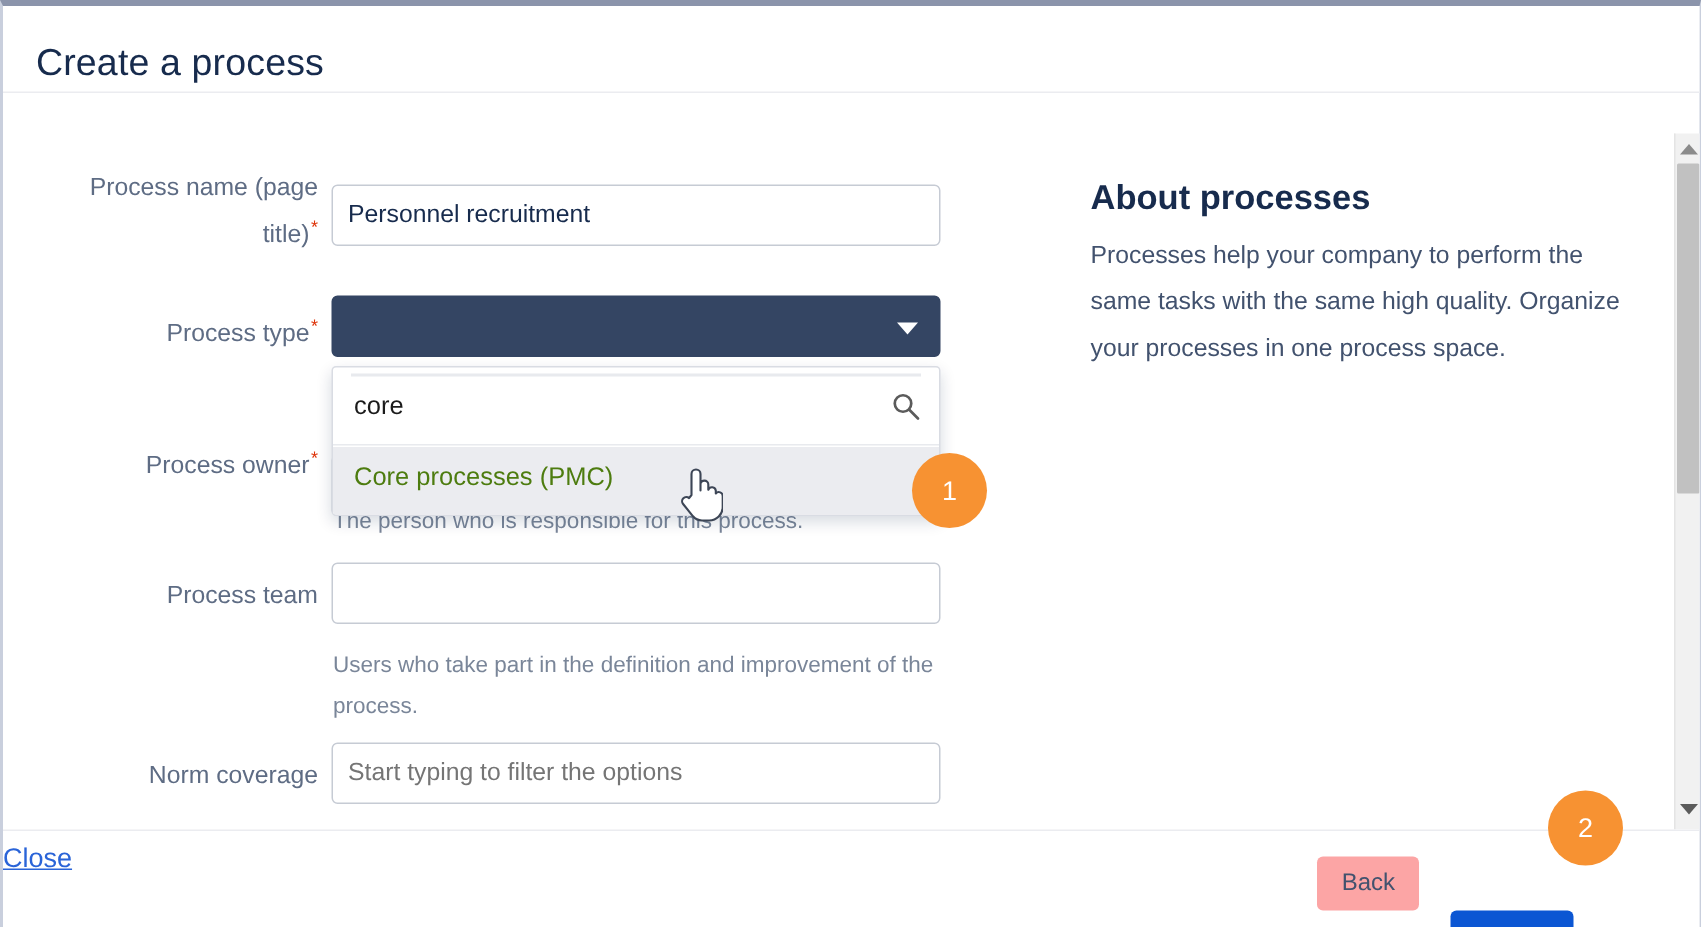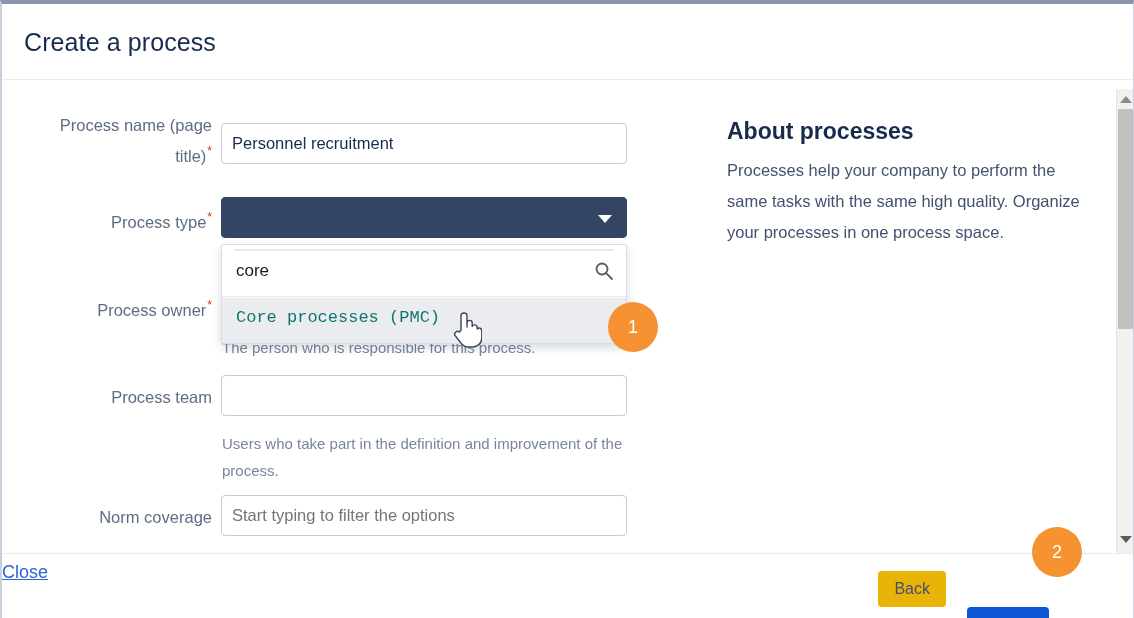--- a/index.html
+++ b/index.html
@@ -20,21 +20,21 @@
     border-left: 2px solid #c9cfdd;
     border-right: 1px solid #c9cfdd;
     overflow: hidden;
   }
 
   
   .dialog-header {
     position: absolute;
     left: 0; top: 0;
     width: 1131px;
-    height: 76px;
+    height: 58px;
     background: #ffffff;
     border-bottom: 1px solid #ebecf0;
   }
   .dialog-title {
     position: absolute;
     left: 22px; top: 24px;
     font-size: 25px;
     font-weight: 400;
     color: #172b4d;
     letter-spacing: 0.1px;
@@ -165,22 +165,21 @@
     left: 0; top: 53px;
     width: 404px;
     height: 46px;
     background: #ebecf0;
     cursor: pointer;
   }
   .dd-option-label {
     position: absolute;
     left: 14px; top: 10px;
     font-size: 17px;
-    color: #0f766e;
-    font-family: Liberation Mono, monospace;
+    color: #4d7c0f;
   }
 
   
   .info-area {
     position: absolute;
     left: 700px; top: 0;
     width: 400px;
   }
   .info-title {
     position: absolute;
@@ -246,21 +245,21 @@
     height: 36px;
     border: none;
     border-radius: 4px;
     font-size: 16px;
     font-family: "Liberation Sans", sans-serif;
     cursor: pointer;
     padding: 0 16px;
   }
   .btn-back {
     right: 187px;
-    background: #eab308;
+    background: #fca5a5;
     color: #42526e;
   }
   .btn-create {
     right: 84px;
     background: #0b56d3;
     color: #ffffff;
     font-weight: bold;
     margin-top: 36px;
   }
   .btn-close {

